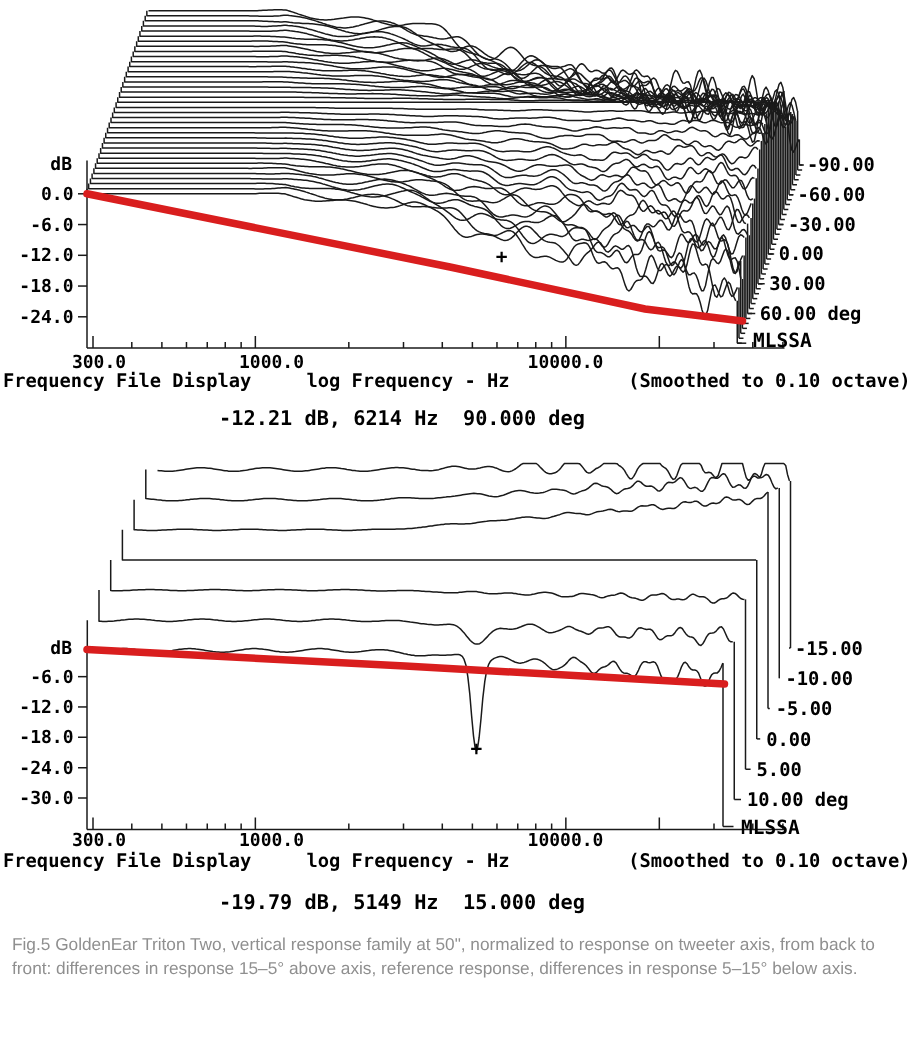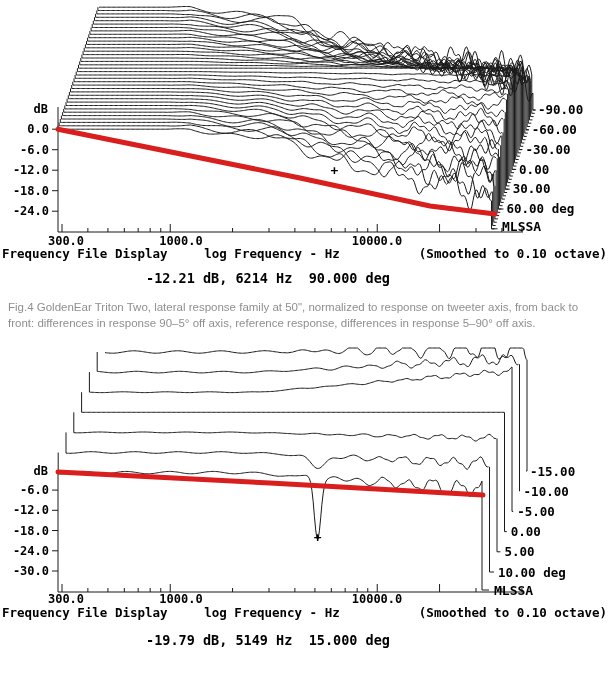--- a/index.html
+++ b/index.html
@@ -186,23 +186,20 @@
     <polyline id="fig4-red" points="58,129.2 300,178 430,206 495,214" fill="none" stroke-width="5" stroke-linecap="round" stroke="#d91e1e"></polyline>
     <text class="chart-text" x="48" y="113" font-size="12" text-anchor="end">dB</text>
     <text class="chart-text" x="334.5" y="175" font-size="13" text-anchor="middle">+</text>
     <text class="chart-text" x="502" y="231" font-size="13">MLSSA</text>
     <text class="chart-text" x="2" y="258" font-size="12.5">Frequency File Display</text>
     <text class="chart-text" x="272" y="258" font-size="12.5" text-anchor="middle">log Frequency - Hz</text>
     <text class="chart-text" x="607" y="258" font-size="12.5" text-anchor="end">(Smoothed to 0.10 octave)</text>
     <text class="chart-text" x="268" y="283" font-size="13.5" text-anchor="middle" style="white-space:pre" xml:space="preserve">-12.21 dB, 6214 Hz  90.000 deg</text>
   </svg>
 
-  <div class="caption cap1">
-    <span>Fig.4 GoldenEar Triton Two, lateral response family at 50", normalized to response on tweeter axis, from back to front: differences in response 90–5° off axis, reference response, differences in response 5–90° off axis.</span>
-  </div>
 
   <svg id="fig5" class="svg2" viewBox="0 0 609 306" width="609" height="306">
     <g id="fig5-curves">
         <path d="M105.0,6.6L106.3,6.8L107.5,6.9L108.8,7.0L110.0,7.1L111.3,7.2L112.5,7.2L113.8,7.2L115.0,7.1L116.3,7.0L117.5,6.9L118.8,6.7L120.0,6.5L121.3,6.3L122.5,6.1L123.8,5.9L125.0,5.7L126.3,5.5L127.5,5.3L128.8,5.1L130.0,5.0L131.3,4.9L132.5,4.8L133.8,4.8L135.0,4.8L136.3,4.9L137.5,5.0L138.8,5.1L140.0,5.2L141.3,5.4L142.5,5.6L143.8,5.8L145.0,6.0L146.3,6.2L147.5,6.4L148.8,6.6L150.0,6.8L151.3,6.9L152.5,7.1L153.8,7.1L155.0,7.2L156.3,7.2L157.5,7.1L158.8,7.1L160.0,7.0L161.3,6.8L162.5,6.6L163.8,6.5L165.0,6.3L166.3,6.0L167.5,5.8L168.8,5.6L170.0,5.4L171.3,5.2L172.5,5.1L173.8,5.0L175.0,4.9L176.3,4.8L177.5,4.8L178.8,4.8L180.0,4.9L181.3,5.0L182.5,5.1L183.8,5.3L185.0,5.5L186.3,5.7L187.5,5.9L188.8,6.1L190.0,6.3L191.3,6.5L192.5,6.7L193.8,6.9L195.0,7.0L196.3,7.1L197.5,7.2L198.8,7.2L200.0,7.2L201.3,7.1L202.5,7.0L203.8,6.9L205.0,6.8L206.3,6.6L207.5,6.4L208.8,6.2L210.0,6.0L211.3,5.8L212.5,5.6L213.8,5.4L215.0,5.2L216.3,5.1L217.5,4.9L218.8,4.9L220.0,4.8L221.3,4.8L222.5,4.9L223.8,4.9L225.0,5.0L226.3,5.2L227.5,5.4L228.8,5.5L230.0,5.7L231.3,6.0L232.5,6.2L233.8,6.4L235.0,6.6L236.3,6.7L237.5,6.9L238.8,7.0L240.0,7.1L241.3,7.2L242.5,7.2L243.8,7.2L245.0,7.1L246.3,7.0L247.5,6.9L248.8,6.7L250.0,6.5L251.3,6.3L252.5,6.1L253.8,5.9L255.0,5.7L256.3,5.5L257.5,5.3L258.8,5.1L260.0,5.0L261.3,4.9L262.5,4.8L263.8,4.7L265.0,4.7L266.3,4.8L267.5,4.8L268.8,4.9L270.0,5.0L271.3,5.2L272.5,5.4L273.8,5.6L275.0,5.8L276.3,5.9L277.5,6.1L278.8,6.3L280.0,6.5L281.3,6.6L282.5,6.7L283.8,6.7L285.0,6.7L286.3,6.8L287.5,6.8L288.8,6.7L290.0,6.5L291.3,6.3L292.5,6.1L293.8,5.7L295.0,5.4L296.3,5.0L297.5,4.6L298.8,4.3L300.0,4.1L301.3,3.9L302.5,3.8L303.8,3.9L305.0,4.0L306.3,4.2L307.5,4.5L308.8,4.8L310.0,5.1L311.3,5.4L312.5,5.6L313.8,5.7L315.0,5.7L316.3,5.7L317.5,5.5L318.8,5.2L320.0,5.0L321.3,4.6L322.5,4.4L323.8,4.1L325.0,4.0L326.3,4.0L327.5,4.1L328.8,4.4L330.0,4.8L331.3,5.2L332.5,5.8L333.8,6.3L335.0,6.8L336.3,7.2L337.5,7.4L338.8,7.5L340.0,7.3L341.3,6.9L342.5,6.3L343.8,5.5L345.0,4.6L346.3,3.6L347.5,2.6L348.8,2.0L350.0,2.0L351.3,2.0L352.5,2.0L353.8,2.0L355.0,2.0L356.3,2.0L357.5,2.0L358.8,3.0L360.0,4.3L361.3,5.6L362.5,6.8L363.8,7.9L365.0,8.5L366.3,8.8L367.5,8.8L368.8,8.5L370.0,8.2L371.3,7.5L372.5,6.5L373.8,5.1L375.0,3.5L376.3,2.0L377.5,2.0L378.8,2.0L380.0,2.0L381.3,2.0L382.5,2.0L383.8,2.0L385.0,2.0L386.3,2.1L387.5,3.3L388.8,4.9L390.0,6.6L391.3,7.9L392.5,8.4L393.8,8.1L395.0,7.2L396.3,6.2L397.5,5.3L398.8,4.8L400.0,4.1L401.3,3.0L402.5,2.0L403.8,2.0L405.0,2.0L406.3,2.0L407.5,2.0L408.8,2.0L410.0,2.0L411.3,2.1L412.5,3.2L413.8,4.0L415.0,5.0L416.3,6.6L417.5,8.7L418.8,10.8L420.0,12.2L421.3,12.1L422.5,10.6L423.8,8.2L425.0,5.8L426.3,3.9L427.5,2.8L428.8,2.0L430.0,2.0L431.3,2.0L432.5,2.0L433.8,2.0L435.0,2.0L436.3,2.0L437.5,2.0L438.8,2.0L440.0,2.0L441.3,3.6L442.5,4.4L443.8,5.2L445.0,6.6L446.3,8.9L447.5,11.2L448.8,12.6L450.0,12.2L451.3,9.9L452.5,6.5L453.8,3.2L455.0,2.0L456.3,2.0L457.5,2.0L458.8,2.0L460.0,2.0L461.3,2.0L462.5,2.0L463.8,2.0L465.0,2.0L466.3,2.0L467.5,3.4L468.8,6.6L470.0,8.1L471.3,8.2L472.5,7.8L473.8,8.1L475.0,9.3L476.3,10.9L477.5,11.4L478.8,10.0L480.0,6.3L481.3,2.0L482.5,2.0L483.8,2.0L485.0,2.0L486.3,2.0L487.5,2.0L488.8,2.0L490.0,2.0L491.3,2.0L492.5,2.0L493.8,2.0L495.0,2.0L496.3,7.2L497.5,11.4L498.8,13.2L500.0,12.7L501.3,11.3L502.5,10.4L503.8,10.7L505.0,11.6L506.3,11.6L507.5,9.4L508.8,4.8L510.0,2.0L511.3,2.0L512.5,2.0L513.8,2.0L515.0,2.0L516.3,2.0L517.5,2.0L518.8,2.0L520.0,2.0L521.3,2.0L522.5,2.0L523.8,3.3L525.0,9.3L526.3,13.6" fill="none" stroke="#1a1a1a" stroke-width="1" stroke-linejoin="round"></path>
         <path d="M97.2,6.0L97.2,25.4L98.5,25.5L99.7,25.6L101.0,25.8L102.2,25.9L103.5,26.0L104.7,26.2L106.0,26.3L107.2,26.4L108.5,26.6L109.7,26.7L111.0,26.8L112.2,26.8L113.5,26.9L114.7,26.9L116.0,26.9L117.2,26.8L118.5,26.8L119.7,26.7L121.0,26.6L122.2,26.5L123.5,26.4L124.7,26.2L126.0,26.1L127.2,25.9L128.4,25.8L129.7,25.7L130.9,25.6L132.2,25.5L133.4,25.4L134.7,25.3L135.9,25.3L137.2,25.3L138.4,25.3L139.7,25.4L140.9,25.5L142.2,25.6L143.4,25.7L144.7,25.8L145.9,25.9L147.2,26.1L148.4,26.2L149.7,26.4L150.9,26.5L152.2,26.6L153.4,26.7L154.7,26.8L155.9,26.8L157.2,26.9L158.4,26.9L159.7,26.9L160.9,26.8L162.2,26.8L163.4,26.7L164.7,26.6L165.9,26.4L167.2,26.3L168.4,26.2L169.7,26.0L170.9,25.9L172.2,25.8L173.4,25.6L174.7,25.5L175.9,25.4L177.2,25.4L178.4,25.3L179.7,25.3L180.9,25.3L182.2,25.4L183.4,25.4L184.7,25.5L185.9,25.6L187.2,25.7L188.4,25.8L189.7,26.0L190.9,26.1L192.2,26.3L193.4,26.4L194.7,26.5L195.9,26.6L197.2,26.7L198.4,26.8L199.7,26.9L200.9,26.9L202.2,26.9L203.4,26.9L204.7,26.8L205.9,26.7L207.2,26.6L208.4,26.5L209.7,26.4L210.9,26.3L212.2,26.1L213.4,26.0L214.7,25.8L215.9,25.7L217.2,25.6L218.4,25.5L219.7,25.4L220.9,25.4L222.2,25.3L223.4,25.3L224.7,25.3L225.9,25.4L227.2,25.4L228.4,25.5L229.7,25.6L230.9,25.8L232.2,25.9L233.4,26.0L234.7,26.2L235.9,26.3L237.2,26.4L238.4,26.6L239.7,26.7L240.9,26.8L242.2,26.8L243.4,26.9L244.7,26.9L245.9,26.9L247.2,26.8L248.4,26.8L249.7,26.7L250.9,26.6L252.2,26.5L253.4,26.4L254.7,26.2L255.9,26.1L257.2,25.9L258.4,25.8L259.7,25.6L260.9,25.4L262.2,25.3L263.4,25.1L264.7,25.0L265.9,24.9L267.2,24.9L268.4,24.8L269.7,24.8L270.9,24.8L272.2,24.8L273.4,24.9L274.7,25.0L275.9,25.0L277.2,25.1L278.4,25.2L279.7,25.3L280.9,25.3L282.2,25.4L283.4,25.4L284.7,25.4L285.9,25.4L287.2,25.4L288.4,25.3L289.7,25.2L290.9,25.0L292.2,24.9L293.4,24.8L294.7,24.6L295.9,24.5L297.2,24.4L298.4,24.2L299.7,24.1L300.9,24.0L302.2,23.8L303.4,23.7L304.7,23.5L305.9,23.3L307.2,23.1L308.4,22.9L309.7,22.7L310.9,22.5L312.2,22.3L313.4,22.1L314.7,22.0L315.9,21.9L317.2,22.0L318.4,22.1L319.7,22.2L320.9,22.4L322.2,22.7L323.4,23.0L324.7,23.3L325.9,23.6L327.2,23.8L328.4,24.0L329.7,24.1L330.9,24.1L332.2,24.0L333.4,23.7L334.7,23.4L335.9,23.0L337.2,22.5L338.4,22.0L339.7,21.5L340.9,21.0L342.2,20.6L343.4,20.3L344.7,20.1L345.9,20.0L347.2,20.0L348.4,20.2L349.7,20.4L350.9,20.7L352.2,21.0L353.4,21.3L354.7,21.5L355.9,21.7L357.2,21.8L358.4,21.8L359.7,21.7L360.9,21.5L362.2,21.3L363.4,20.9L364.7,20.4L365.9,19.9L367.2,19.4L368.4,19.2L369.7,19.1L370.9,19.2L372.2,19.3L373.4,19.5L374.7,19.6L375.9,19.8L377.2,20.1L378.4,20.7L379.7,21.4L380.9,22.0L382.2,22.3L383.4,22.2L384.7,21.7L385.9,21.1L387.2,20.6L388.4,20.1L389.7,19.8L390.9,19.3L392.2,18.5L393.4,17.4L394.7,16.3L395.9,15.4L397.2,15.1L398.4,15.4L399.7,16.1L400.9,16.8L402.2,17.2L403.4,17.4L404.7,17.7L405.9,18.2L407.2,19.2L408.4,20.4L409.7,21.5L410.9,22.1L412.2,21.9L413.4,21.0L414.7,20.0L415.9,19.2L417.2,18.8L418.4,18.7L419.7,18.4L420.9,17.6L422.2,16.4L423.4,15.0L424.7,13.9L425.9,13.8L427.2,14.4L428.4,15.6L429.7,16.7L430.9,17.2L432.2,17.2L433.4,17.0L434.7,17.2L435.9,17.9L437.2,19.0L438.4,20.1L439.7,20.4L440.9,19.6L442.2,18.1L443.4,16.3L444.7,15.0L445.9,14.5L447.2,14.6L448.4,14.8L449.7,14.4L450.9,13.4L452.2,12.2L453.4,11.4L454.7,11.8L455.9,13.3L457.2,15.4L458.4,17.4L459.7,18.5L460.9,18.6L462.2,18.1L463.4,17.9L464.7,18.4L465.9,19.5L467.2,20.5L468.4,20.5L469.7,19.2L470.9,16.8L472.2,14.1L473.4,12.1L474.7,11.3L475.9,11.5L477.2,11.9L478.4,11.8L479.7,10.9L480.9,9.6L482.2,8.8L483.4,9.2L484.7,11.2L485.9,13.9L487.2,16.4L488.4,17.8L489.7,17.7L490.9,16.9L492.2,16.2L493.4,16.3L494.7,17.3L495.9,18.4L497.2,18.5L498.4,17.1L499.7,14.4L500.9,11.4L502.2,9.2L503.4,8.7L504.7,9.5L505.9,10.8L507.2,11.5L508.4,11.1L509.7,10.0L510.9,9.3L512.2,9.8L513.5,12.0L514.7,15.0L516.0,17.7L517.2,18.9L518.5,18.3" fill="none" stroke="#1a1a1a" stroke-width="1" stroke-linejoin="round"></path>
         <path d="M89.4,26.1L89.4,46.1L90.7,46.2L91.9,46.3L93.2,46.3L94.4,46.4L95.7,46.5L96.9,46.5L98.2,46.6L99.4,46.6L100.7,46.6L101.9,46.6L103.2,46.6L104.4,46.6L105.7,46.5L106.9,46.5L108.2,46.4L109.4,46.4L110.7,46.3L111.9,46.2L113.2,46.1L114.4,46.1L115.7,46.0L116.9,46.0L118.2,45.9L119.4,45.9L120.7,45.8L121.9,45.8L123.2,45.8L124.4,45.8L125.7,45.8L126.9,45.9L128.2,45.9L129.4,46.0L130.7,46.0L131.9,46.1L133.2,46.2L134.4,46.2L135.7,46.3L136.9,46.4L138.2,46.4L139.4,46.5L140.7,46.5L141.9,46.6L143.2,46.6L144.4,46.6L145.7,46.6L146.9,46.6L148.2,46.5L149.4,46.5L150.7,46.5L151.9,46.4L153.2,46.3L154.4,46.3L155.7,46.2L156.9,46.1L158.2,46.1L159.4,46.0L160.7,45.9L161.9,45.9L163.2,45.8L164.4,45.8L165.7,45.8L166.9,45.8L168.2,45.8L169.4,45.8L170.7,45.9L171.9,45.9L173.2,46.0L174.4,46.0L175.7,46.1L176.9,46.2L178.2,46.3L179.4,46.3L180.7,46.4L181.9,46.4L183.2,46.5L184.4,46.5L185.7,46.6L186.9,46.6L188.2,46.6L189.4,46.6L190.7,46.6L191.9,46.5L193.2,46.5L194.4,46.4L195.7,46.4L196.9,46.3L198.2,46.2L199.4,46.2L200.7,46.1L201.9,46.0L203.2,46.0L204.4,45.9L205.7,45.9L206.9,45.8L208.2,45.8L209.4,45.8L210.7,45.8L211.9,45.8L213.2,45.9L214.4,45.9L215.7,45.9L216.9,46.0L218.2,46.1L219.4,46.1L220.7,46.2L221.9,46.3L223.2,46.3L224.4,46.4L225.7,46.5L226.9,46.5L228.2,46.6L229.4,46.6L230.7,46.6L231.9,46.6L233.2,46.6L234.4,46.6L235.7,46.5L236.9,46.5L238.2,46.4L239.4,46.4L240.7,46.3L241.9,46.2L243.2,46.1L244.4,46.1L245.7,46.0L246.9,46.0L248.2,45.9L249.4,45.9L250.7,45.8L251.9,45.8L253.2,45.8L254.4,45.8L255.7,45.8L256.9,45.9L258.1,45.9L259.4,45.9L260.6,45.9L261.9,45.8L263.1,45.8L264.4,45.7L265.6,45.7L266.9,45.7L268.1,45.6L269.4,45.6L270.6,45.5L271.9,45.4L273.1,45.4L274.4,45.3L275.6,45.1L276.9,45.0L278.1,44.9L279.4,44.7L280.6,44.6L281.9,44.4L283.1,44.3L284.4,44.1L285.6,43.9L286.9,43.7L288.1,43.6L289.4,43.4L290.6,43.2L291.9,43.0L293.1,42.9L294.4,42.7L295.6,42.6L296.9,42.4L298.1,42.3L299.4,42.3L300.6,42.2L301.9,42.2L303.1,42.2L304.4,42.2L305.6,42.3L306.9,42.3L308.1,42.3L309.4,42.3L310.6,42.2L311.9,42.2L313.1,42.1L314.4,42.0L315.6,41.8L316.9,41.6L318.1,41.4L319.4,41.2L320.6,41.0L321.9,40.8L323.1,40.6L324.4,40.5L325.6,40.3L326.9,40.2L328.1,40.2L329.4,40.1L330.6,40.1L331.9,40.0L333.1,40.0L334.4,39.9L335.6,39.9L336.9,39.8L338.1,39.6L339.4,39.4L340.6,39.2L341.9,39.0L343.1,38.8L344.4,38.5L345.6,38.3L346.9,38.1L348.1,37.9L349.4,37.8L350.6,37.7L351.9,37.7L353.1,37.7L354.4,37.8L355.6,38.0L356.9,38.1L358.1,38.3L359.4,38.4L360.6,38.5L361.9,38.6L363.1,38.6L364.4,38.5L365.6,38.3L366.9,37.9L368.1,37.5L369.4,37.2L370.6,36.8L371.9,36.4L373.1,36.1L374.4,35.6L375.6,35.2L376.9,34.8L378.1,34.6L379.4,34.6L380.6,34.8L381.9,35.0L383.1,35.2L384.4,35.3L385.6,35.4L386.9,35.4L388.1,35.6L389.4,35.8L390.6,36.1L391.9,36.2L393.1,36.0L394.4,35.6L395.6,35.1L396.9,34.6L398.1,34.2L399.4,34.0L400.6,33.9L401.9,33.7L403.1,33.4L404.4,33.0L405.6,32.6L406.9,32.5L408.1,32.7L409.4,33.2L410.6,33.7L411.9,34.0L413.1,34.1L414.4,33.9L415.6,33.7L416.9,33.6L418.1,33.7L419.4,33.9L420.6,33.9L421.9,33.5L423.1,32.7L424.4,31.7L425.6,30.9L426.9,30.4L428.1,30.2L429.4,30.3L430.6,30.3L431.9,30.1L433.1,29.8L434.4,29.5L435.6,29.5L436.9,30.0L438.1,30.9L439.4,31.8L440.6,32.4L441.9,32.6L443.1,32.3L444.4,32.0L445.6,31.8L446.9,31.8L448.1,32.0L449.4,32.0L450.6,31.5L451.9,30.5L453.1,29.3L454.4,28.2L455.6,27.6L456.9,27.5L458.1,27.8L459.4,28.0L460.6,28.0L461.9,27.6L463.1,27.2L464.4,27.2L465.6,27.7L466.9,28.7L468.1,29.7L469.4,30.4L470.6,30.3L471.9,29.8L473.1,29.0L474.4,28.5L475.6,28.4L476.9,28.6L478.1,28.6L479.4,28.2L480.6,27.2L481.9,25.8L483.1,24.7L484.4,24.3L485.6,24.6L486.9,25.4L488.1,26.1L489.4,26.4L490.6,26.3L491.9,26.0L493.1,26.0L494.4,26.6L495.6,27.6L496.9,28.8L498.1,29.4L499.4,29.2L500.6,28.2L501.9,26.9L503.1,25.8L504.4,25.4L505.6,25.4L506.9,25.3L508.1,24.8L509.4,23.7L510.6,22.2L511.9,21.0" fill="none" stroke="#1a1a1a" stroke-width="1" stroke-linejoin="round"></path>
         <path d="M81.6,46.2L81.6,66.3L82.8,66.3L84.1,66.3L85.3,66.3L86.6,66.3L87.8,66.3L89.1,66.3L90.3,66.3L91.6,66.3L92.8,66.3L94.1,66.3L95.3,66.3L96.6,66.3L97.8,66.3L99.1,66.3L100.3,66.3L101.6,66.3L102.8,66.3L104.1,66.3L105.3,66.3L106.6,66.3L107.8,66.3L109.1,66.3L110.3,66.3L111.6,66.3L112.8,66.3L114.1,66.3L115.3,66.3L116.6,66.3L117.8,66.3L119.1,66.3L120.3,66.3L121.6,66.3L122.8,66.3L124.1,66.3L125.3,66.3L126.6,66.3L127.8,66.3L129.1,66.3L130.3,66.3L131.6,66.3L132.8,66.3L134.1,66.3L135.3,66.3L136.6,66.3L137.8,66.3L139.1,66.3L140.3,66.3L141.6,66.3L142.8,66.3L144.1,66.3L145.3,66.3L146.6,66.3L147.8,66.3L149.1,66.3L150.3,66.3L151.6,66.3L152.8,66.3L154.1,66.3L155.3,66.3L156.6,66.3L157.8,66.3L159.1,66.3L160.3,66.3L161.6,66.3L162.8,66.3L164.1,66.3L165.3,66.3L166.6,66.3L167.8,66.3L169.1,66.3L170.3,66.3L171.6,66.3L172.8,66.3L174.1,66.3L175.3,66.3L176.6,66.3L177.8,66.3L179.1,66.3L180.3,66.3L181.6,66.3L182.8,66.3L184.1,66.3L185.3,66.3L186.6,66.3L187.8,66.3L189.1,66.3L190.3,66.3L191.6,66.3L192.8,66.3L194.1,66.3L195.3,66.3L196.6,66.3L197.8,66.3L199.1,66.3L200.3,66.3L201.6,66.3L202.8,66.3L204.1,66.3L205.3,66.3L206.6,66.3L207.8,66.3L209.1,66.3L210.3,66.3L211.6,66.3L212.8,66.3L214.1,66.3L215.3,66.3L216.6,66.3L217.8,66.3L219.1,66.3L220.3,66.3L221.6,66.3L222.8,66.3L224.1,66.3L225.3,66.3L226.6,66.3L227.8,66.3L229.1,66.3L230.3,66.3L231.6,66.3L232.8,66.3L234.1,66.3L235.3,66.3L236.6,66.3L237.8,66.3L239.1,66.3L240.3,66.3L241.6,66.3L242.8,66.3L244.1,66.3L245.3,66.3L246.6,66.3L247.8,66.3L249.1,66.3L250.3,66.3L251.6,66.3L252.8,66.3L254.1,66.3L255.3,66.3L256.6,66.3L257.9,66.3L259.1,66.3L260.4,66.3L261.6,66.3L262.9,66.3L264.1,66.3L265.4,66.3L266.6,66.3L267.9,66.3L269.1,66.3L270.4,66.3L271.6,66.3L272.9,66.3L274.1,66.3L275.4,66.3L276.6,66.3L277.9,66.3L279.1,66.3L280.4,66.3L281.6,66.3L282.9,66.3L284.1,66.3L285.4,66.3L286.6,66.3L287.9,66.3L289.1,66.3L290.4,66.3L291.6,66.3L292.9,66.3L294.1,66.3L295.4,66.3L296.6,66.3L297.9,66.3L299.1,66.3L300.4,66.3L301.6,66.3L302.9,66.3L304.1,66.3L305.4,66.3L306.6,66.3L307.9,66.3L309.1,66.3L310.4,66.3L311.6,66.3L312.9,66.3L314.1,66.3L315.4,66.3L316.6,66.3L317.9,66.3L319.1,66.3L320.4,66.3L321.6,66.3L322.9,66.3L324.1,66.3L325.4,66.3L326.6,66.3L327.9,66.3L329.1,66.3L330.4,66.3L331.6,66.3L332.9,66.3L334.1,66.3L335.4,66.3L336.6,66.3L337.9,66.3L339.1,66.3L340.4,66.3L341.6,66.3L342.9,66.3L344.1,66.3L345.4,66.3L346.6,66.3L347.9,66.3L349.1,66.3L350.4,66.3L351.6,66.3L352.9,66.3L354.1,66.3L355.4,66.3L356.6,66.3L357.9,66.3L359.1,66.3L360.4,66.3L361.6,66.3L362.9,66.3L364.1,66.3L365.4,66.3L366.6,66.3L367.9,66.3L369.1,66.3L370.4,66.3L371.6,66.3L372.9,66.3L374.1,66.3L375.4,66.3L376.6,66.3L377.9,66.3L379.1,66.3L380.4,66.3L381.6,66.3L382.9,66.3L384.1,66.3L385.4,66.3L386.6,66.3L387.9,66.3L389.1,66.3L390.4,66.3L391.6,66.3L392.9,66.3L394.1,66.3L395.4,66.3L396.6,66.3L397.9,66.3L399.1,66.3L400.4,66.3L401.6,66.3L402.9,66.3L404.1,66.3L405.4,66.3L406.6,66.3L407.9,66.3L409.1,66.3L410.4,66.3L411.6,66.3L412.9,66.3L414.1,66.3L415.4,66.3L416.6,66.3L417.9,66.3L419.1,66.3L420.4,66.3L421.6,66.3L422.9,66.3L424.1,66.3L425.4,66.3L426.6,66.3L427.9,66.3L429.1,66.3L430.4,66.3L431.6,66.3L432.9,66.3L434.1,66.3L435.4,66.3L436.6,66.3L437.9,66.3L439.1,66.3L440.4,66.3L441.6,66.3L442.9,66.3L444.1,66.3L445.4,66.3L446.6,66.3L447.9,66.3L449.1,66.3L450.4,66.3L451.6,66.3L452.9,66.3L454.1,66.3L455.4,66.3L456.6,66.3L457.9,66.3L459.1,66.3L460.4,66.3L461.6,66.3L462.9,66.3L464.1,66.3L465.4,66.3L466.6,66.3L467.9,66.3L469.1,66.3L470.4,66.3L471.6,66.3L472.9,66.3L474.1,66.3L475.4,66.3L476.6,66.3L477.9,66.3L479.1,66.3L480.4,66.3L481.6,66.3L482.9,66.3L484.1,66.3L485.4,66.3L486.6,66.3L487.9,66.3L489.1,66.3L490.4,66.3L491.6,66.3L492.9,66.3L494.1,66.3L495.4,66.3L496.6,66.3L497.9,66.3L499.1,66.3L500.4,66.3L501.6,66.3L502.9,66.3L504.1,66.3" fill="none" stroke="#1a1a1a" stroke-width="1" stroke-linejoin="round"></path>
         <path d="M73.8,66.3L73.8,86.7L75.0,86.8L76.3,86.8L77.5,86.8L78.8,86.8L80.0,86.8L81.3,86.8L82.5,86.7L83.8,86.7L85.0,86.6L86.3,86.6L87.5,86.5L88.8,86.4L90.0,86.3L91.3,86.3L92.5,86.2L93.8,86.1L95.0,86.1L96.3,86.1L97.5,86.0L98.8,86.0L100.0,86.0L101.3,86.0L102.5,86.0L103.8,86.1L105.0,86.1L106.3,86.2L107.5,86.2L108.8,86.3L110.0,86.4L111.3,86.4L112.5,86.5L113.8,86.6L115.0,86.6L116.3,86.7L117.5,86.7L118.8,86.8L120.0,86.8L121.3,86.8L122.5,86.8L123.8,86.8L125.0,86.7L126.3,86.7L127.5,86.7L128.8,86.6L130.1,86.5L131.3,86.5L132.6,86.4L133.8,86.3L135.1,86.3L136.3,86.2L137.6,86.1L138.8,86.1L140.1,86.0L141.3,86.0L142.6,86.0L143.8,86.0L145.1,86.0L146.3,86.0L147.6,86.1L148.8,86.1L150.1,86.2L151.3,86.2L152.6,86.3L153.8,86.4L155.1,86.5L156.3,86.5L157.6,86.6L158.8,86.7L160.1,86.7L161.3,86.7L162.6,86.8L163.8,86.8L165.1,86.8L166.3,86.8L167.6,86.8L168.8,86.7L170.1,86.7L171.3,86.6L172.6,86.6L173.8,86.5L175.1,86.4L176.3,86.4L177.6,86.3L178.8,86.2L180.1,86.2L181.3,86.1L182.6,86.1L183.8,86.0L185.1,86.0L186.3,86.0L187.6,86.0L188.8,86.0L190.1,86.1L191.3,86.1L192.6,86.1L193.8,86.2L195.1,86.3L196.3,86.3L197.6,86.4L198.8,86.5L200.1,86.5L201.3,86.6L202.6,86.7L203.8,86.7L205.1,86.8L206.3,86.8L207.6,86.8L208.8,86.8L210.1,86.8L211.3,86.8L212.6,86.7L213.8,86.7L215.1,86.6L216.3,86.6L217.6,86.5L218.8,86.4L220.1,86.3L221.3,86.3L222.6,86.2L223.8,86.2L225.1,86.1L226.3,86.1L227.6,86.0L228.8,86.0L230.1,86.0L231.3,86.0L232.6,86.0L233.8,86.1L235.1,86.1L236.3,86.2L237.6,86.2L238.8,86.3L240.1,86.4L241.3,86.4L242.6,86.5L243.8,86.6L245.1,86.7L246.3,86.7L247.6,86.8L248.8,86.9L250.1,86.9L251.3,87.0L252.6,87.0L253.8,87.0L255.1,87.0L256.3,87.0L257.6,87.0L258.8,86.9L260.1,86.9L261.3,86.9L262.6,86.8L263.8,86.8L265.1,86.7L266.3,86.7L267.6,86.7L268.8,86.7L270.1,86.7L271.3,86.7L272.6,86.7L273.8,86.7L275.1,86.7L276.3,86.8L277.6,86.9L278.8,86.9L280.1,87.0L281.3,87.1L282.6,87.2L283.8,87.3L285.1,87.4L286.3,87.4L287.6,87.5L288.8,87.6L290.1,87.6L291.3,87.7L292.6,87.8L293.8,87.9L295.1,88.0L296.3,88.1L297.6,88.1L298.8,88.2L300.1,88.2L301.3,88.2L302.6,88.2L303.8,88.1L305.1,88.1L306.3,87.9L307.6,87.8L308.8,87.6L310.1,87.5L311.3,87.4L312.6,87.3L313.8,87.3L315.1,87.3L316.3,87.3L317.6,87.4L318.8,87.6L320.1,87.8L321.3,88.0L322.6,88.3L323.8,88.5L325.1,88.7L326.3,88.8L327.6,88.9L328.8,88.9L330.1,88.9L331.3,88.9L332.6,88.7L333.8,88.6L335.1,88.5L336.3,88.4L337.6,88.3L338.8,88.3L340.1,88.3L341.3,88.4L342.6,88.6L343.8,88.7L345.1,89.0L346.3,89.2L347.6,89.4L348.8,89.5L350.1,89.6L351.3,89.6L352.6,89.6L353.8,89.5L355.1,89.2L356.3,89.0L357.6,88.7L358.8,88.4L360.1,88.2L361.3,88.0L362.6,87.9L363.8,87.9L365.1,88.0L366.3,88.1L367.6,88.4L368.8,88.7L370.1,89.2L371.3,89.7L372.6,90.2L373.8,90.6L375.1,90.8L376.3,90.8L377.6,90.8L378.8,90.8L380.1,90.7L381.3,90.6L382.6,90.3L383.8,89.8L385.1,89.3L386.3,88.8L387.6,88.6L388.8,88.6L390.1,88.8L391.3,89.0L392.6,89.2L393.8,89.4L395.1,89.5L396.3,89.8L397.6,90.3L398.8,90.9L400.1,91.3L401.3,91.5L402.6,91.3L403.8,90.8L405.1,90.4L406.3,90.1L407.6,89.9L408.8,89.8L410.1,89.6L411.3,89.2L412.6,88.7L413.8,88.4L415.1,88.5L416.3,89.0L417.6,89.7L418.8,90.6L420.1,91.2L421.3,91.5L422.6,91.6L423.8,91.9L425.1,92.3L426.3,92.8L427.6,93.1L428.8,93.1L430.1,92.5L431.3,91.6L432.6,90.6L433.8,89.9L435.1,89.6L436.3,89.6L437.6,89.6L438.8,89.4L440.1,89.0L441.3,88.7L442.6,88.9L443.8,89.6L445.1,90.7L446.3,91.8L447.6,92.5L448.8,92.7L450.1,92.6L451.3,92.4L452.6,92.4L453.8,92.6L455.1,92.9L456.3,92.7L457.6,92.1L458.8,91.0L460.1,89.9L461.3,89.2L462.6,89.2L463.8,89.8L465.1,90.4L466.3,90.8L467.6,90.9L468.8,90.9L470.1,91.2L471.3,92.0L472.6,93.2L473.8,94.4L475.1,95.0L476.3,95.0L477.6,94.2L478.8,93.2L480.1,92.5L481.3,92.2L482.6,92.1L483.8,91.9L485.1,91.2L486.3,90.1L487.6,88.9L488.8,88.3L490.1,88.6L491.3,89.6L492.6,90.9L493.8,92.0L495.1,92.5L496.3,92.6" fill="none" stroke="#1a1a1a" stroke-width="1" stroke-linejoin="round"></path>
         <path d="M66.0,86.4L66.0,107.2L67.3,107.2L68.5,107.3L69.8,107.3L71.0,107.3L72.3,107.2L73.5,107.2L74.8,107.1L76.0,107.0L77.3,106.8L78.5,106.7L79.8,106.6L81.0,106.4L82.3,106.3L83.5,106.2L84.8,106.0L86.0,105.9L87.3,105.8L88.5,105.8L89.8,105.7L91.0,105.7L92.3,105.7L93.5,105.8L94.8,105.8L96.0,105.9L97.3,106.0L98.5,106.1L99.8,106.2L101.0,106.4L102.3,106.5L103.5,106.7L104.8,106.8L106.0,106.9L107.3,107.0L108.5,107.1L109.8,107.2L111.0,107.3L112.3,107.3L113.5,107.3L114.8,107.3L116.0,107.2L117.3,107.1L118.5,107.0L119.8,106.9L121.0,106.8L122.3,106.7L123.5,106.5L124.8,106.4L126.0,106.2L127.3,106.1L128.5,106.0L129.8,105.9L131.0,105.8L132.3,105.8L133.5,105.7L134.8,105.7L136.0,105.7L137.3,105.8L138.5,105.8L139.8,105.9L141.0,106.0L142.3,106.2L143.5,106.3L144.8,106.4L146.0,106.6L147.3,106.7L148.5,106.8L149.8,107.0L151.0,107.1L152.3,107.2L153.5,107.2L154.8,107.3L156.0,107.3L157.3,107.3L158.5,107.2L159.8,107.2L161.0,107.1L162.3,107.0L163.5,106.9L164.8,106.8L166.0,106.6L167.3,106.5L168.5,106.3L169.8,106.2L171.0,106.1L172.3,106.0L173.5,105.9L174.8,105.8L176.0,105.7L177.3,105.7L178.5,105.7L179.8,105.7L181.0,105.8L182.3,105.9L183.5,106.0L184.8,106.1L186.0,106.2L187.3,106.3L188.5,106.5L189.8,106.6L191.0,106.8L192.3,106.9L193.5,107.0L194.8,107.1L196.0,107.2L197.3,107.2L198.5,107.3L199.8,107.3L201.0,107.3L202.3,107.2L203.5,107.2L204.8,107.1L206.0,107.0L207.3,106.9L208.5,106.7L209.8,106.6L211.0,106.4L212.3,106.3L213.5,106.2L214.8,106.0L216.0,105.9L217.3,105.8L218.5,105.8L219.8,105.7L221.0,105.7L222.3,105.7L223.5,105.8L224.8,105.8L226.0,105.9L227.3,106.0L228.5,106.1L229.8,106.2L231.0,106.4L232.3,106.5L233.5,106.7L234.8,106.8L236.0,106.9L237.3,107.0L238.5,107.1L239.8,107.2L241.0,107.3L242.3,107.3L243.5,107.3L244.8,107.3L246.0,107.3L247.3,107.3L248.5,107.2L249.8,107.2L251.0,107.1L252.3,107.1L253.5,107.0L254.8,106.9L256.0,106.8L257.3,106.7L258.5,106.7L259.8,106.6L261.0,106.6L262.3,106.6L263.5,106.6L264.8,106.7L266.0,106.7L267.3,106.8L268.5,107.0L269.8,107.1L271.0,107.3L272.3,107.5L273.5,107.7L274.8,107.8L276.0,108.0L277.3,108.2L278.5,108.4L279.8,108.6L281.0,108.8L282.3,108.9L283.5,109.0L284.8,109.2L286.0,109.3L287.3,109.4L288.5,109.5L289.8,109.6L291.0,109.6L292.3,109.6L293.5,109.5L294.8,109.5L296.0,109.4L297.3,109.3L298.5,109.2L299.8,109.2L301.0,109.3L302.3,109.5L303.5,109.9L304.8,110.6L306.0,111.5L307.3,112.6L308.5,114.0L309.8,115.4L311.0,117.0L312.3,118.5L313.5,120.0L314.8,121.1L316.0,122.0L317.3,122.4L318.5,122.4L319.8,122.1L321.0,121.3L322.3,120.2L323.5,118.9L324.8,117.6L326.0,116.2L327.3,115.0L328.5,113.9L329.8,113.1L331.0,112.5L332.3,112.1L333.5,111.9L334.8,112.0L336.0,112.1L337.3,112.2L338.5,112.4L339.8,112.5L341.0,112.5L342.3,112.4L343.5,112.1L344.8,111.8L346.0,111.3L347.3,110.8L348.5,110.3L349.8,109.8L351.0,109.4L352.3,109.2L353.5,109.1L354.8,109.2L356.0,109.5L357.3,110.1L358.5,110.7L359.8,111.4L361.0,112.2L362.3,113.0L363.5,113.8L364.8,114.4L366.0,114.8L367.3,114.8L368.5,114.6L369.8,114.3L371.0,113.9L372.3,113.5L373.5,113.0L374.8,112.4L376.0,111.8L377.3,111.1L378.5,110.7L379.8,110.6L381.0,111.1L382.3,111.7L383.5,112.5L384.8,113.0L386.0,113.5L387.3,113.8L388.5,114.3L389.8,114.9L391.0,115.5L392.3,115.8L393.5,115.5L394.8,114.8L396.0,113.6L397.3,112.6L398.5,111.9L399.8,111.6L401.0,111.6L402.3,111.5L403.5,111.2L404.8,110.9L406.0,110.9L407.3,111.6L408.5,113.0L409.8,114.7L411.0,116.3L412.3,117.3L413.5,117.7L414.8,117.7L416.0,117.7L417.3,117.9L418.5,118.3L419.8,118.3L421.0,117.6L422.3,116.2L423.5,114.3L424.8,112.6L426.0,111.6L427.3,111.5L428.5,111.9L429.8,112.4L431.0,112.6L432.3,112.5L433.5,112.5L434.8,113.2L436.0,114.8L437.3,116.8L438.5,118.6L439.8,119.5L441.0,119.4L442.3,118.5L443.5,117.5L444.8,116.9L446.0,116.9L447.3,116.9L448.5,116.4L449.8,115.1L451.0,113.3L452.3,111.8L453.5,111.3L454.8,112.0L456.0,113.8L457.3,115.6L458.5,116.9L459.8,117.5L461.0,117.7L462.3,118.2L463.5,119.5L464.8,121.3L466.0,122.8L467.3,123.3L468.5,122.2L469.8,120.0L471.0,117.6L472.3,115.8L473.5,115.1L474.8,115.0L476.0,114.8L477.3,113.9L478.5,112.4L479.8,111.1L481.0,110.9L482.3,112.3L483.5,115.0L484.8,117.9L486.0,120.1L487.3,120.9L488.5,120.8" fill="none" stroke="#1a1a1a" stroke-width="1" stroke-linejoin="round"></path>
         <path d="M58.2,106.5L58.2,127.7L59.5,127.7L60.7,127.8L62.0,127.8L63.2,127.7L64.5,127.7L65.7,127.5L67.0,127.4L68.2,127.2L69.5,127.0L70.7,126.8L72.0,126.6L73.2,126.4L74.5,126.2L75.7,126.0L77.0,125.8L78.2,125.7L79.5,125.6L80.7,125.5L82.0,125.4L83.2,125.4L84.5,125.4L85.7,125.5L87.0,125.6L88.2,125.8L89.5,125.9L90.7,126.1L92.0,126.3L93.2,126.5L94.5,126.7L95.7,126.9L97.0,127.1L98.2,127.3L99.5,127.5L100.7,127.6L102.0,127.7L103.2,127.8L104.5,127.8L105.7,127.8L107.0,127.7L108.2,127.6L109.5,127.5L110.7,127.3L112.0,127.2L113.2,127.0L114.5,126.8L115.7,126.5L117.0,126.3L118.2,126.1L119.5,125.9L120.7,125.8L122.0,125.6L123.2,125.5L124.5,125.5L125.7,125.4L127.0,125.4L128.2,125.5L129.4,125.5L130.7,125.7L131.9,125.8L133.2,126.0L134.4,126.2L135.7,126.4L136.9,126.6L138.2,126.8L139.4,127.0L140.7,127.2L141.9,127.4L143.2,127.5L144.4,127.6L145.7,127.7L146.9,127.8L148.2,127.8L149.4,127.8L150.7,127.7L151.9,127.6L153.2,127.5L154.4,127.3L155.7,127.1L156.9,126.9L158.2,126.7L159.4,126.5L160.7,126.3L161.9,126.1L163.2,125.9L164.4,125.7L165.7,125.6L166.9,125.5L168.2,125.4L169.4,125.4L170.7,125.4L171.9,125.5L173.2,125.6L174.4,125.7L175.7,125.9L176.9,126.0L178.2,126.2L179.4,126.4L180.7,126.6L181.9,126.9L183.2,127.1L184.4,127.3L185.7,127.4L186.9,127.6L188.2,127.7L189.4,127.7L190.7,127.8L191.9,127.8L193.2,127.7L194.4,127.7L195.7,127.5L196.9,127.4L198.2,127.2L199.4,127.0L200.7,126.8L201.9,126.6L203.2,126.4L204.4,126.2L205.7,126.0L206.9,125.8L208.2,125.7L209.4,125.6L210.7,125.5L211.9,125.4L213.2,125.4L214.4,125.4L215.7,125.5L216.9,125.6L218.2,125.7L219.4,125.9L220.7,126.1L221.9,126.3L223.2,126.5L224.4,126.7L225.7,126.9L226.9,127.1L228.2,127.3L229.4,127.5L230.7,127.6L231.9,127.7L233.2,127.8L234.4,127.8L235.7,127.8L236.9,127.7L238.2,127.6L239.4,127.5L240.7,127.4L241.9,127.2L243.2,127.0L244.4,126.8L245.7,126.7L246.9,126.5L248.2,126.4L249.4,126.3L250.7,126.2L251.9,126.2L253.2,126.2L254.4,126.2L255.7,126.2L256.9,126.3L258.2,126.4L259.4,126.6L260.7,126.8L261.9,127.0L263.2,127.3L264.4,127.6L265.7,127.9L266.9,128.2L268.2,128.5L269.4,128.8L270.7,129.0L271.9,129.3L273.2,129.5L274.4,129.8L275.7,129.9L276.9,130.1L278.2,130.2L279.4,130.2L280.7,130.2L281.9,130.1L283.2,130.1L284.4,130.0L285.7,129.9L286.9,129.8L288.2,129.7L289.4,129.7L290.7,129.7L291.9,129.7L293.2,129.8L294.4,129.8L295.7,129.8L296.9,129.8L298.2,129.7L299.4,129.7L300.7,129.6L301.9,129.5L303.2,129.4L304.4,129.4L305.7,129.4L306.9,129.7L308.2,130.6L309.4,132.6L310.7,136.7L311.9,144.3L313.2,155.8L314.4,170.2L315.7,183.9L316.9,192.6L318.2,192.9L319.4,184.8L320.7,171.8L321.9,158.2L323.2,147.3L324.4,140.2L325.7,136.1L326.9,133.9L328.2,132.7L329.4,131.9L330.7,131.4L331.9,131.0L333.2,130.7L334.4,130.7L335.7,130.9L336.9,131.3L338.2,131.8L339.4,132.4L340.7,133.1L341.9,133.7L343.2,134.3L344.4,134.7L345.7,135.0L346.9,135.1L348.2,134.9L349.4,134.6L350.7,134.2L351.9,133.7L353.2,133.1L354.4,132.7L355.7,132.4L356.9,132.3L358.2,132.5L359.4,132.9L360.7,133.5L361.9,134.3L363.2,135.2L364.4,136.3L365.7,137.5L366.9,138.5L368.2,139.3L369.4,139.5L370.7,139.4L371.9,138.9L373.2,138.3L374.4,137.7L375.7,136.9L376.9,135.9L378.2,134.6L379.4,133.1L380.7,131.9L381.9,131.2L383.2,131.3L384.4,132.0L385.7,133.0L386.9,134.0L388.2,134.8L389.4,135.6L390.7,136.7L391.9,138.1L393.2,139.8L394.4,141.3L395.7,142.0L396.9,141.7L398.2,140.7L399.4,139.4L400.7,138.3L401.9,137.8L403.2,137.5L404.4,137.0L405.7,136.1L406.9,134.9L408.2,134.0L409.4,133.9L410.7,134.9L411.9,136.9L413.2,139.1L414.4,140.7L415.7,141.6L416.9,141.8L418.2,141.9L419.4,142.4L420.7,143.3L421.9,144.1L423.2,143.9L424.4,142.3L425.7,139.7L426.9,136.9L428.2,134.9L429.4,134.1L430.7,134.2L431.9,134.7L433.2,134.9L434.4,134.5L435.7,134.2L436.9,134.8L438.2,136.9L439.4,140.1L440.7,143.6L441.9,146.2L443.2,147.2L444.4,146.9L445.7,146.0L446.9,145.5L448.2,145.7L449.4,146.0L450.7,145.7L451.9,143.9L453.2,140.7L454.4,137.4L455.7,135.0L456.9,134.5L458.2,135.7L459.4,137.7L460.7,139.2L461.9,139.7L463.2,139.7L464.4,140.1L465.7,141.7L466.9,144.8L468.2,148.1L469.4,150.3L470.7,150.3L471.9,148.3L473.2,145.3L474.4,142.9L475.7,141.8L476.9,141.7L478.2,141.6L479.4,140.4L480.7,138.0L481.9,135.1" fill="none" stroke="#1a1a1a" stroke-width="1" stroke-linejoin="round"></path>
@@ -270,14 +267,17 @@
     <polyline id="fig5-red" points="58,126 270,137 483,149" fill="none" stroke-width="5" stroke-linecap="round" stroke="#d91e1e"></polyline>
     <text class="chart-text" x="48" y="129" font-size="12" text-anchor="end">dB</text>
     <text class="chart-text" x="317.6" y="196" font-size="13" text-anchor="middle">+</text>
     <text class="chart-text" x="494" y="249" font-size="13">MLSSA</text>
     <text class="chart-text" x="2" y="271" font-size="12.5">Frequency File Display</text>
     <text class="chart-text" x="272" y="271" font-size="12.5" text-anchor="middle">log Frequency - Hz</text>
     <text class="chart-text" x="607" y="271" font-size="12.5" text-anchor="end">(Smoothed to 0.10 octave)</text>
     <text class="chart-text" x="268" y="299" font-size="13.5" text-anchor="middle" style="white-space:pre" xml:space="preserve">-19.79 dB, 5149 Hz  15.000 deg</text>
   </svg>
 
+  <div class="caption cap2">
+    <span>Fig.5 GoldenEar Triton Two, vertical response family at 50", normalized to response on tweeter axis, from back to front: differences in response 15–5° above axis, reference response, differences in response 5–15° below axis.</span>
+  </div>
 
 </div>
 
 </body></html>

